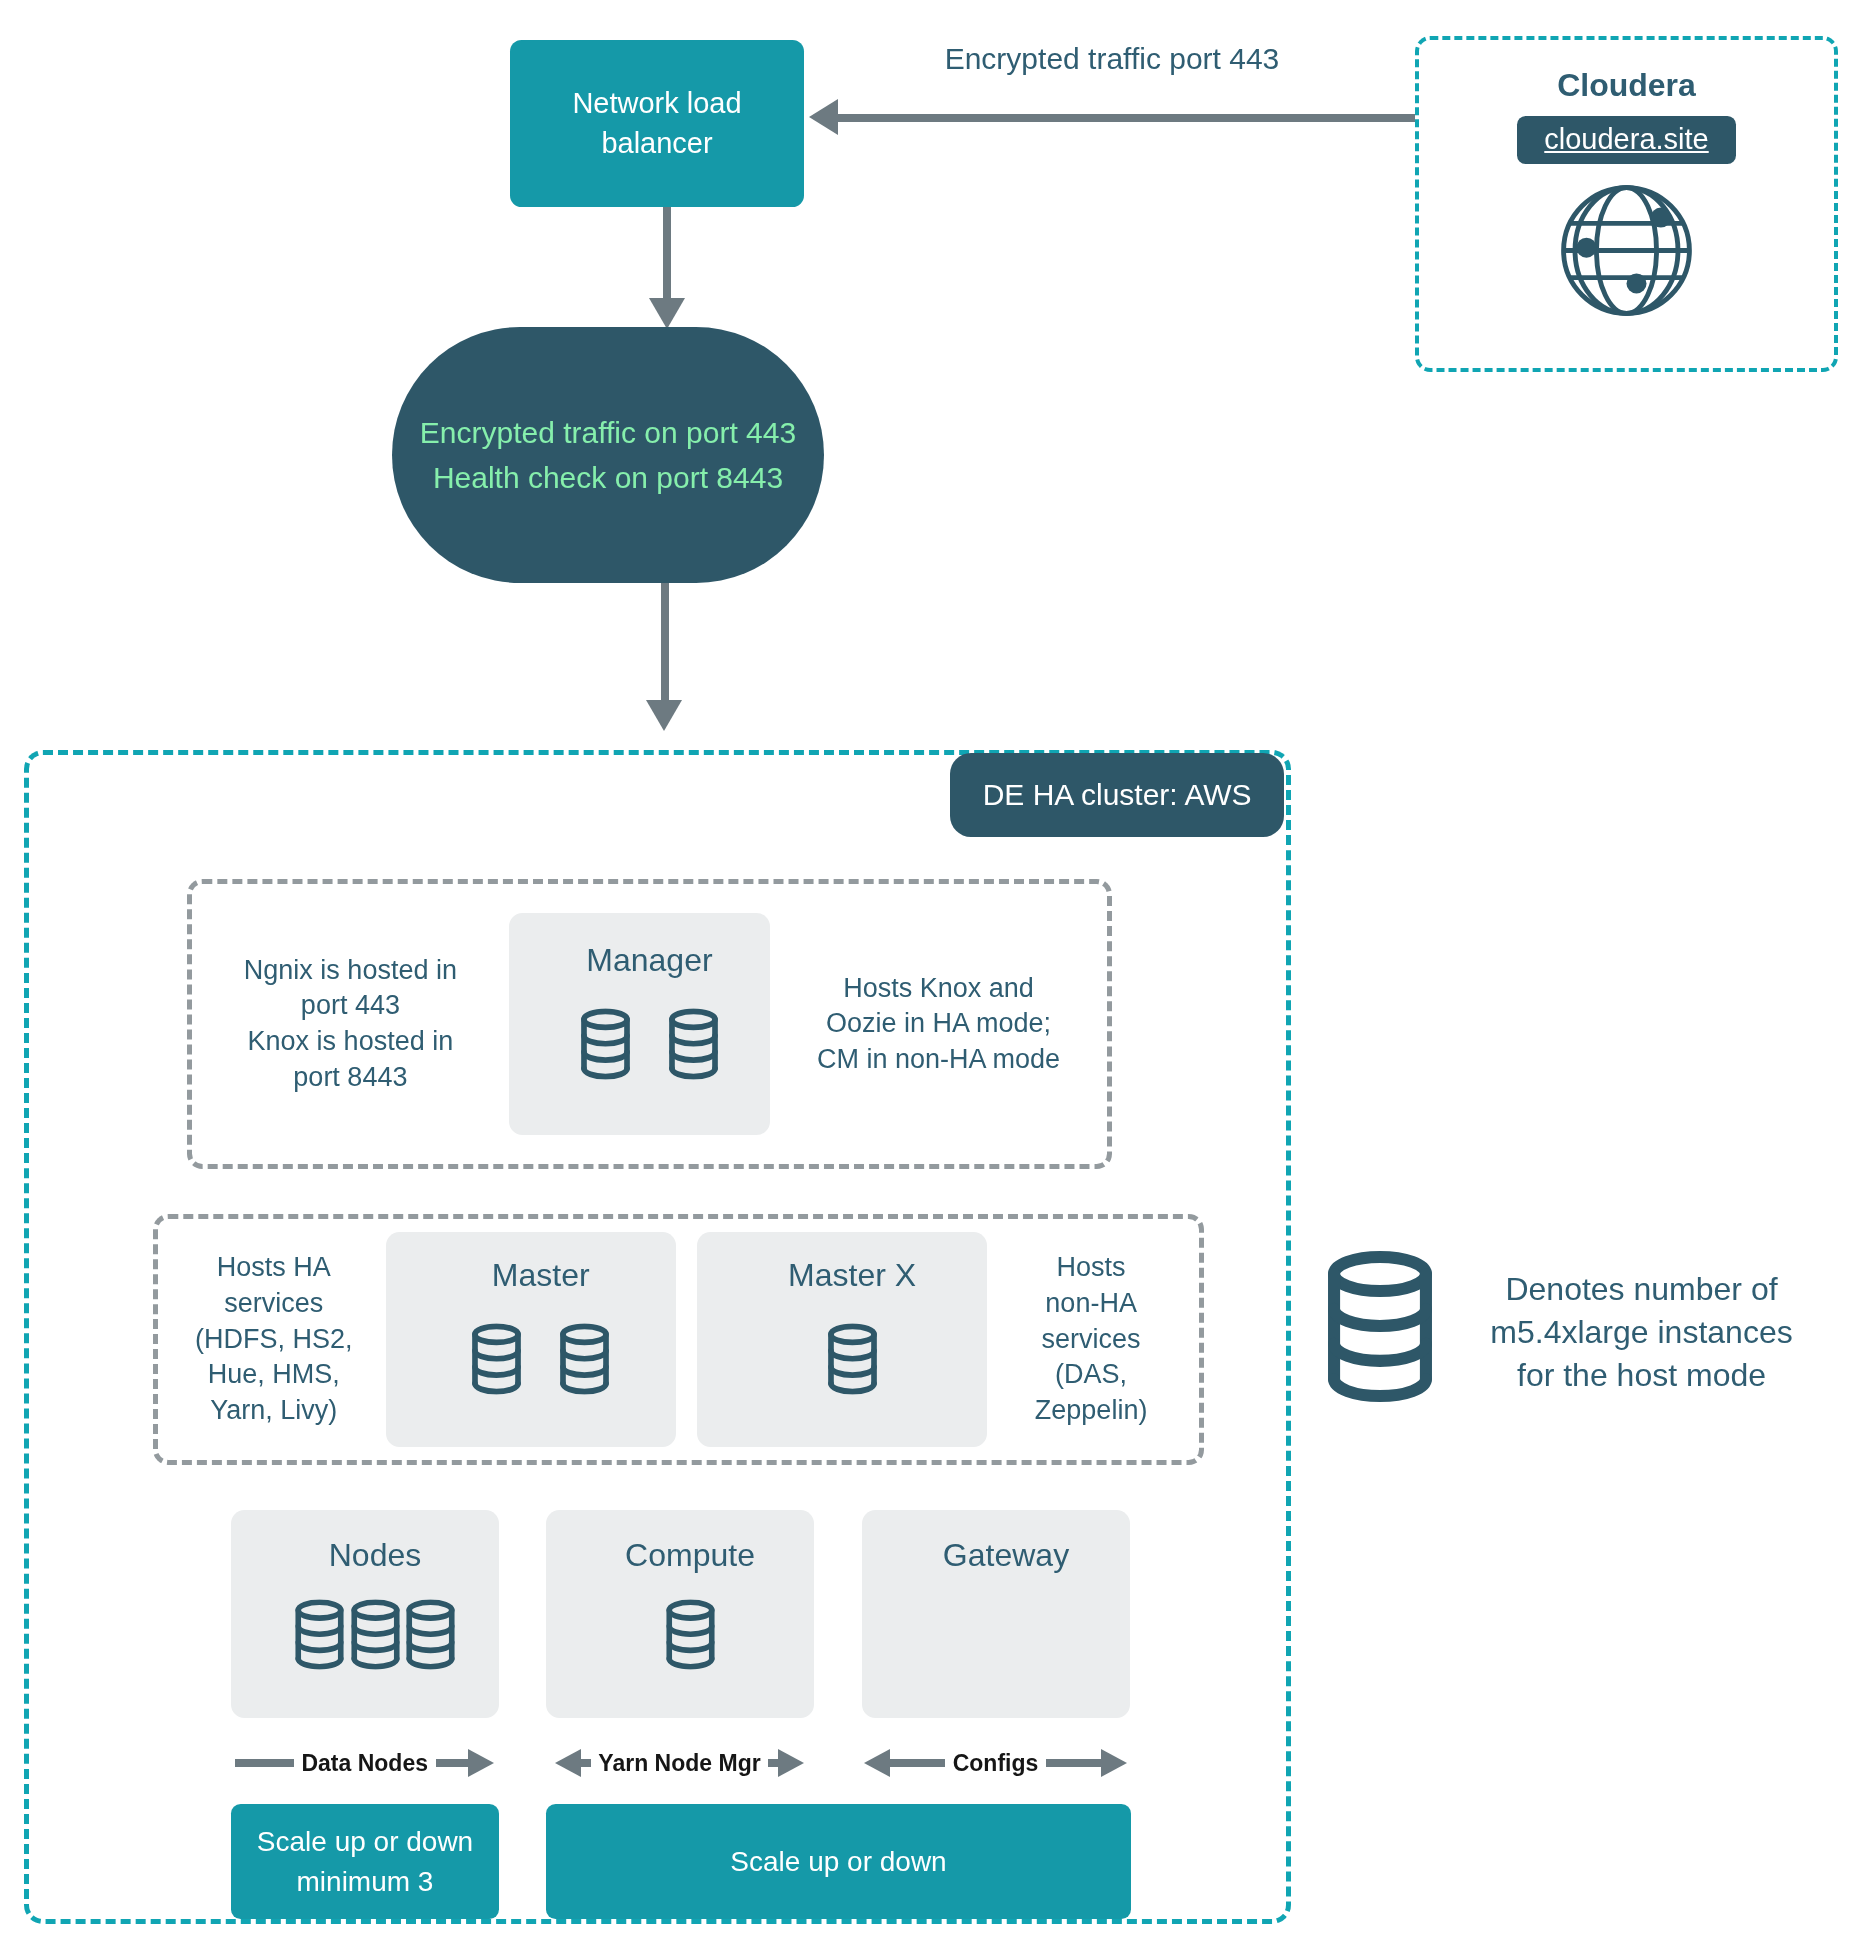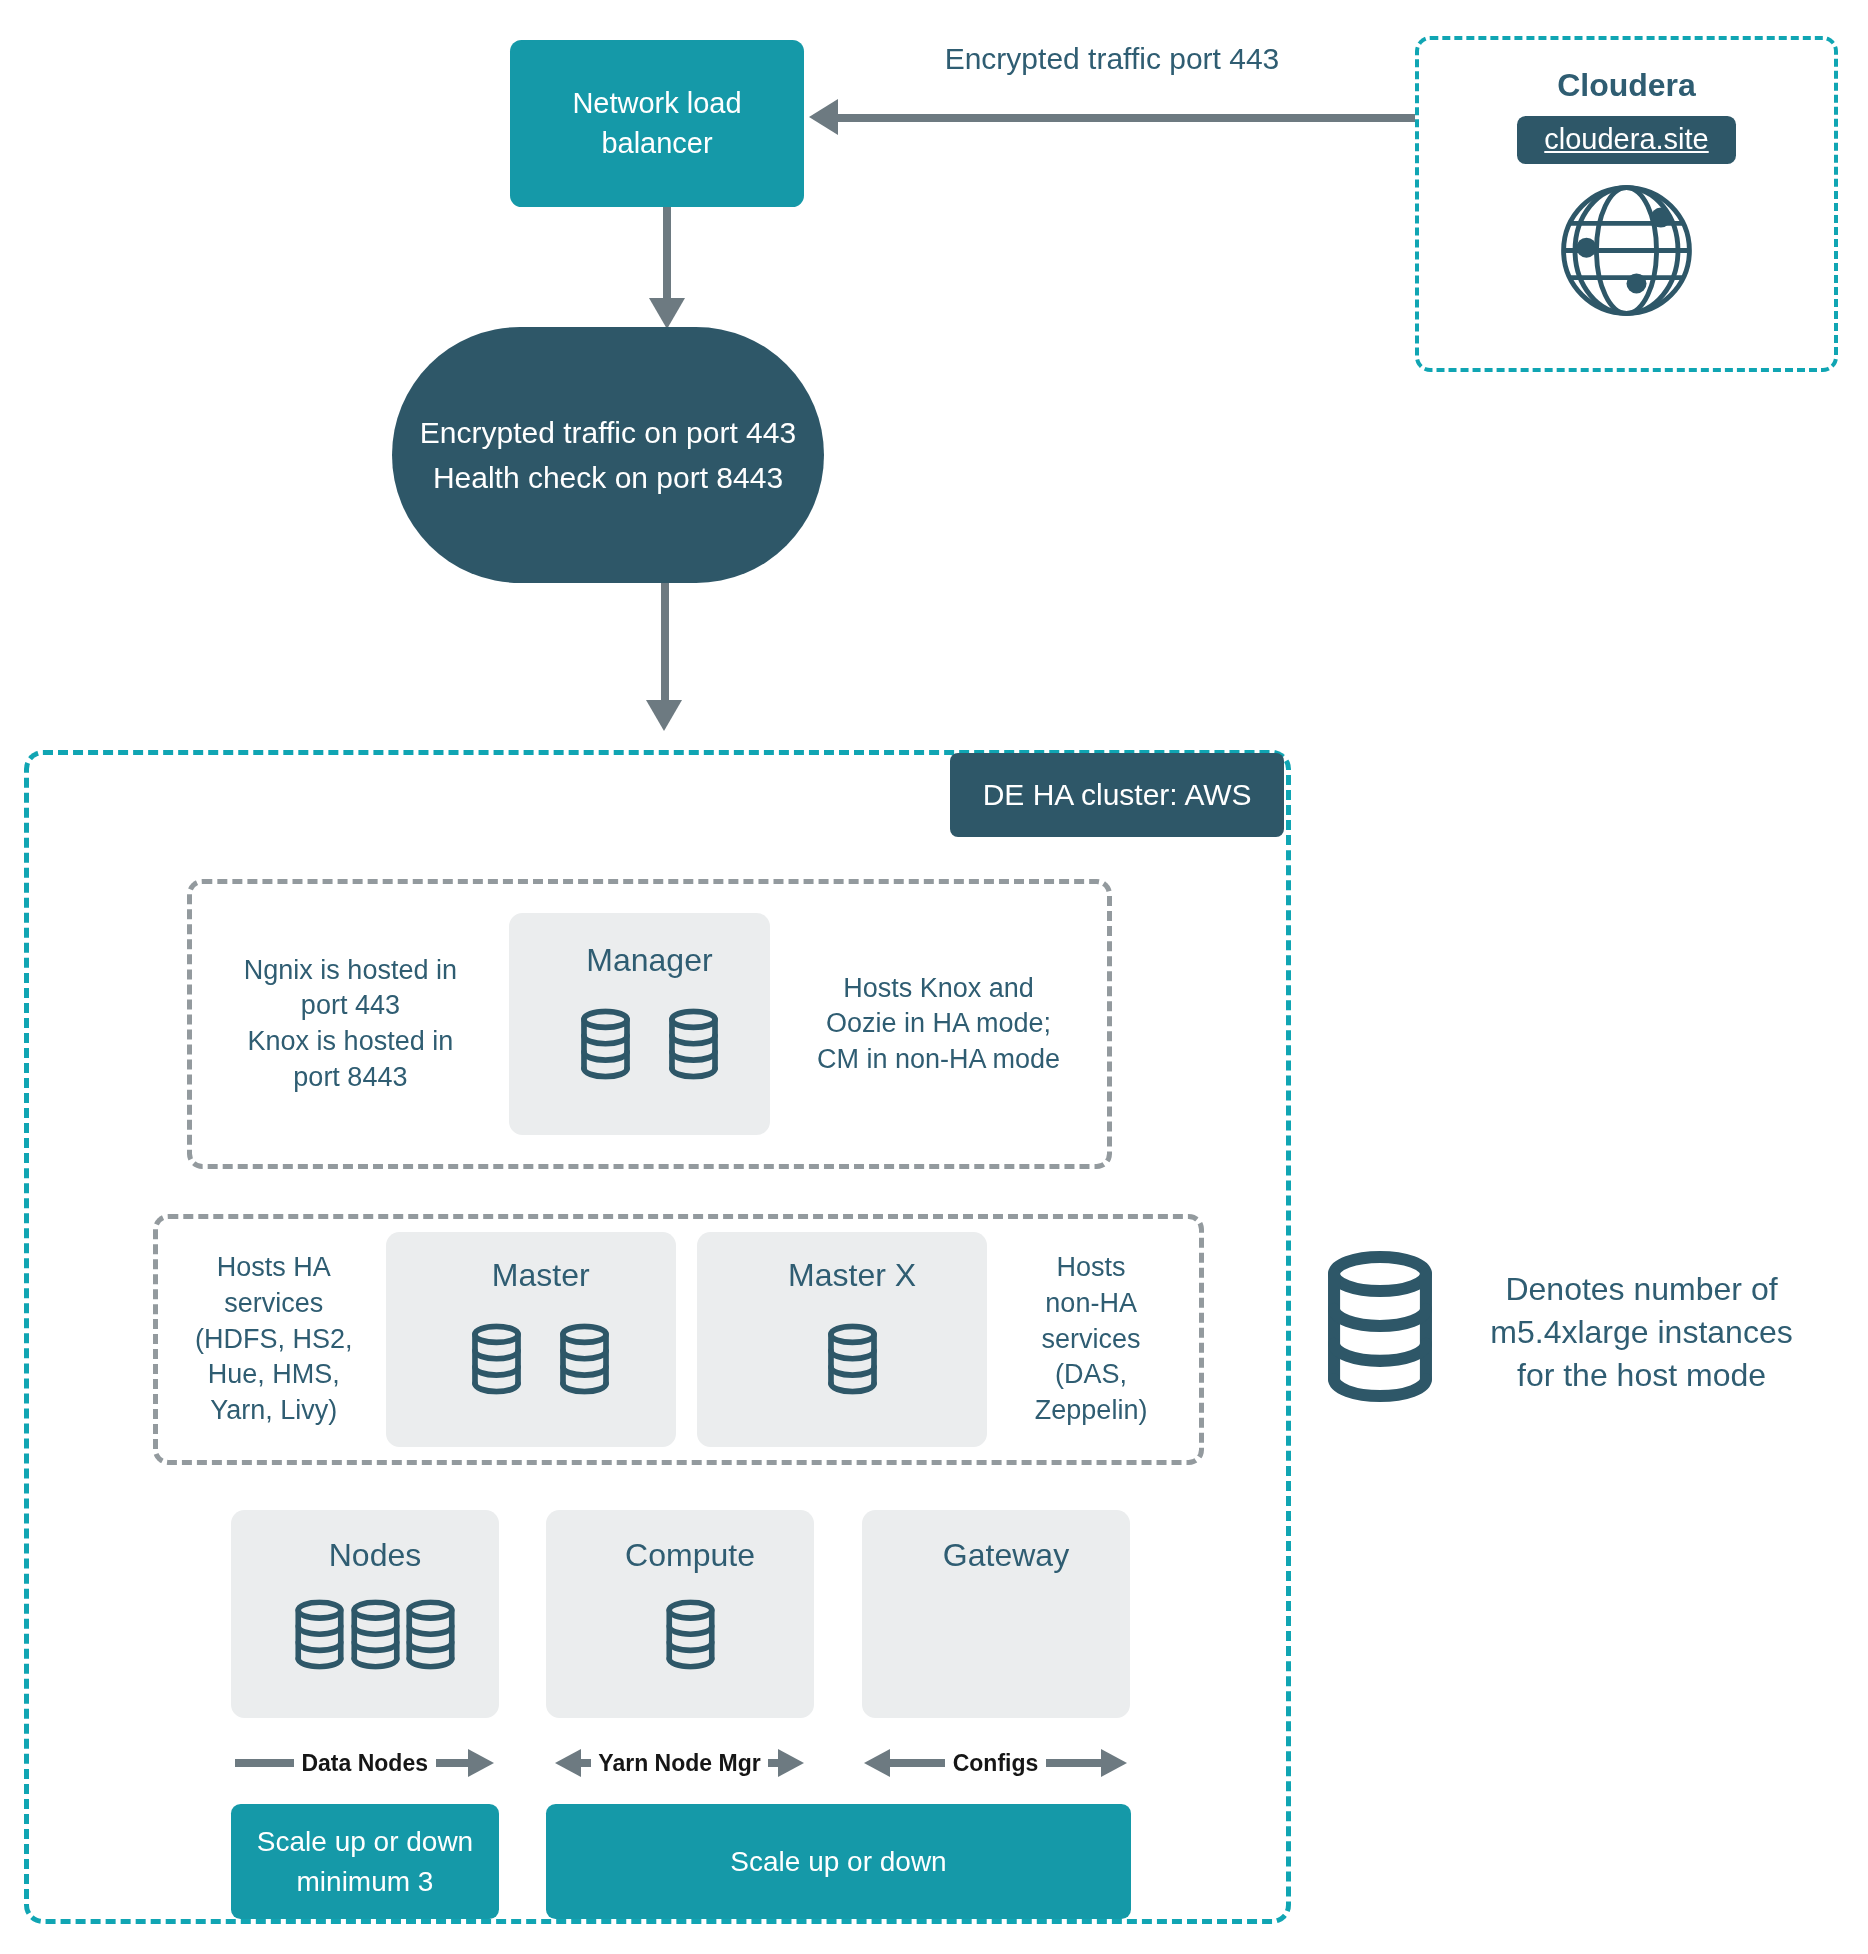--- a/index.html
+++ b/index.html
@@ -40,21 +40,21 @@
   .vl1{left:663px;top:207px;height:94px;}
   .ah-down{
     width:0;height:0;
     border-left:18px solid transparent;border-right:18px solid transparent;
     border-top:31px solid var(--gray);
   }
   .ahd1{left:649px;top:298px;}
   .pill{
     left:392px;top:327px;width:432px;height:256px;background:var(--dark);
     border-radius:128px;display:flex;flex-direction:column;align-items:center;justify-content:center;
-    color:#ffffff;font-size:30px;line-height:1.5;text-align:right;
+    color:#86efac;font-size:30px;line-height:1.5;text-align:right;
   }
   .vl2{left:661px;top:583px;height:119px;}
   .ahd2{left:646px;top:700px;}
 
   
   .cloudera-box{
     left:1415px;top:36px;width:423px;height:336px;
     border:4.8px dashed var(--teal-dash);border-radius:15.3px;
     display:flex;flex-direction:column;align-items:center;
   }
@@ -65,21 +65,21 @@
   }
   .globe-icon{margin-top:15.3px;width:143px;height:143px;}
 
   
   .cluster{
     left:24px;top:750px;width:1267px;height:1174px;
     border:5.7px dashed var(--teal-dash);border-radius:19px;
   }
   .cluster-label{
     position:absolute;top:-1.9px;right:1.9px;height:84px;
-    background:var(--dark);color:#fff;border-radius:8px;
+    background:var(--dark);color:#fff;border-radius:21px;
     display:flex;align-items:center;justify-content:center;
     font-size:30px;padding:0 32.5px;
   }
   .dash-row{
     position:absolute;border:5.7px dashed var(--dash-gray);border-radius:15.3px;
     display:flex;align-items:center;justify-content:space-between;gap:21px;
   }
   .manager-row{left:158px;top:124px;width:925px;height:290px;padding:0 21px;}
   .master-row{left:124px;top:459px;width:1051px;height:251px;padding:0 25px;}
   .note{

